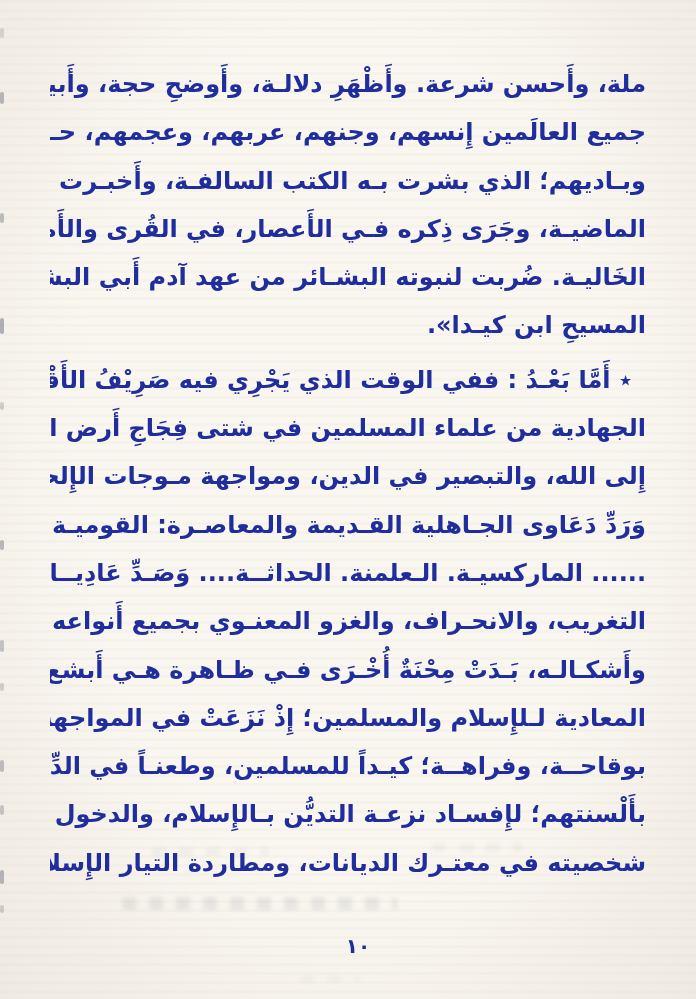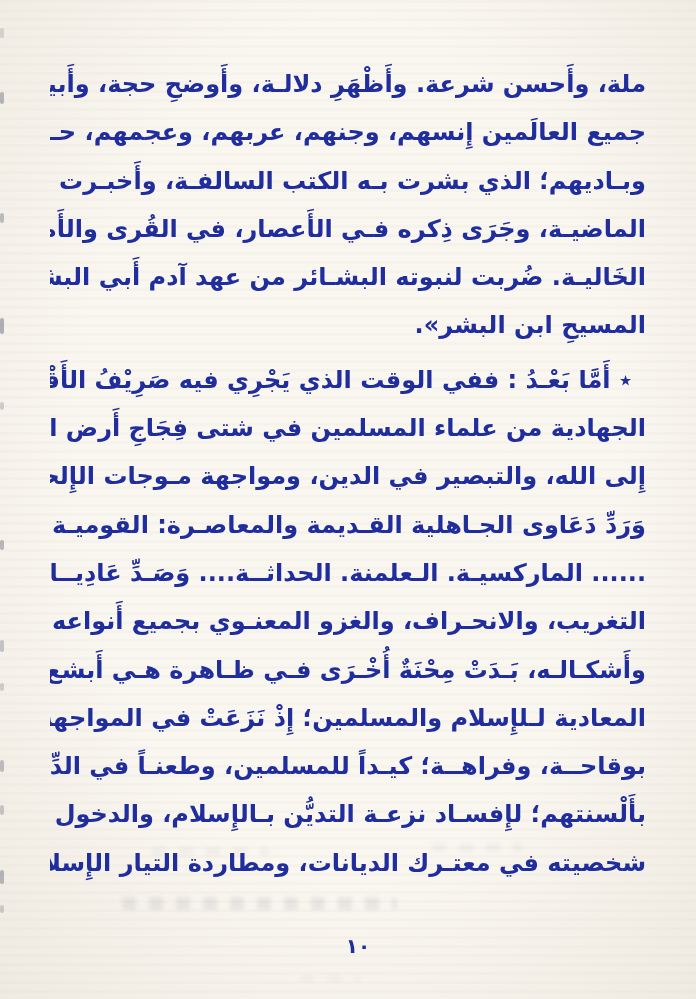--- a/index.html
+++ b/index.html
@@ -114,21 +114,21 @@
 <div class="page">
 
   <div class="text-block">
 
     <section class="para para-1">
       <div class="line">ملة، وأَحسن شرعة. وأَظْهَرِ دلالـة، وأَوضحِ حجة، وأَبينِ برهان إِلى</div>
       <div class="line">جميع العالَمين إِنسهم، وجنهم، عربهم، وعجمهم، حـاضرهم،</div>
       <div class="line">وبـاديهم؛ الذي بشرت بـه الكتب السالفـة، وأَخبـرت به الـرسل</div>
       <div class="line">الماضيـة، وجَرَى ذِكره فـي الأَعصار، في القُرى والأَمصـار، والأُمم</div>
       <div class="line">الخَاليـة. ضُربت لنبوته البشـائر من عهد آدم أَبي البشـرِ إلى عهد</div>
-      <div class="line para-end">المسيحِ ابن البشر».</div>
+      <div class="line para-end">المسيحِ ابن كيـدا».</div>
     </section>
 
     <section class="para para-2">
       <div class="line para-start">٭ أَمَّا بَعْـدُ : ففي الوقت الذي يَجْرِي فيه صَرِيْفُ الأَقْلاَم</div>
       <div class="line">الجهادية من علماء المسلمين في شتى فِجَاجِ أَرض الله، بالدعوة</div>
       <div class="line">إِلى الله، والتبصير في الدين، ومواجهة مـوجات الإِلحاد والزندقة،</div>
       <div class="line">وَرَدِّ دَعَاوى الجـاهلية القـديمة والمعاصـرة: القوميـة. البعثيــة.</div>
       <div class="line">...... الماركسيـة. الـعلمنة. الحداثــة.... وَصَـدِّ عَادِيــات</div>
       <div class="line">التغريب، والانحـراف، والغزو المعنـوي بجميع أَنواعه وضروبه،</div>
       <div class="line">وأَشكـالـه، بَـدَتْ مِحْنَةٌ أُخْـرَى فـي ظـاهرة هـي أَبشع الظـواهر</div>

